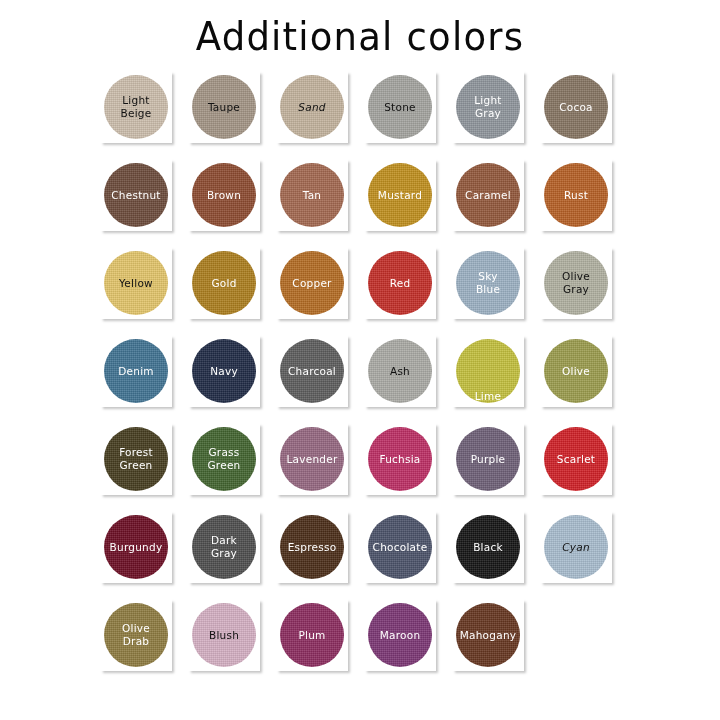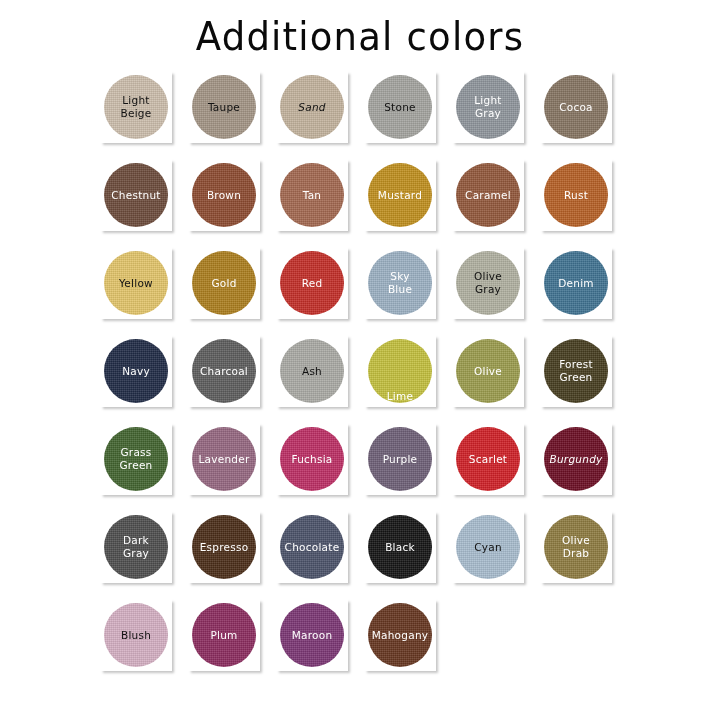--- a/index.html
+++ b/index.html
@@ -215,20 +215,27 @@
       </div>
       <div class="swatch-cell">
         <div class="swatch-card">
           <div class="swatch-dot" style="background-color: rgb(171, 125, 28);">
             <div class="swatch-label light-text">Gold</div>
           </div>
         </div>
       </div>
       <div class="swatch-cell">
         <div class="swatch-card">
+          <div class="swatch-dot" style="background-color: rgb(179, 107, 34);">
+            <div class="swatch-label light-text">Copper</div>
+          </div>
+        </div>
+      </div>
+      <div class="swatch-cell">
+        <div class="swatch-card">
           <div class="swatch-dot" style="background-color: rgb(194, 45, 39);">
             <div class="swatch-label light-text">Red</div>
           </div>
         </div>
       </div>
       <div class="swatch-cell">
         <div class="swatch-card">
           <div class="swatch-dot" style="background-color: rgb(155, 176, 194);">
             <div class="swatch-label light-text">Sky
 Blue</div>
@@ -324,21 +331,21 @@
       </div>
       <div class="swatch-cell">
         <div class="swatch-card">
           <div class="swatch-dot" style="background-color: rgb(207, 31, 38);">
             <div class="swatch-label light-text">Scarlet</div>
           </div>
         </div>
       </div>
       <div class="swatch-cell">
         <div class="swatch-card">
-          <div class="swatch-dot" style="background-color: rgb(107, 13, 35); font-style: italic;">
+          <div class="swatch-dot" style="background-color: rgb(107, 13, 35);">
             <div class="swatch-label light-text">Burgundy</div>
           </div>
         </div>
       </div>
       <div class="swatch-cell">
         <div class="swatch-card">
           <div class="swatch-dot" style="background-color: rgb(77, 77, 77);">
             <div class="swatch-label light-text">Dark
 Gray</div>
           </div>
@@ -360,21 +367,21 @@
       </div>
       <div class="swatch-cell">
         <div class="swatch-card">
           <div class="swatch-dot" style="background-color: rgb(20, 20, 20);">
             <div class="swatch-label light-text">Black</div>
           </div>
         </div>
       </div>
       <div class="swatch-cell">
         <div class="swatch-card">
-          <div class="swatch-dot" style="background-color: rgb(167, 188, 205);">
+          <div class="swatch-dot" style="background-color: rgb(167, 188, 205); font-style: italic;">
             <div class="swatch-label dark-text">Cyan</div>
           </div>
         </div>
       </div>
       <div class="swatch-cell">
         <div class="swatch-card">
           <div class="swatch-dot" style="background-color: rgb(141, 122, 63);">
             <div class="swatch-label light-text">Olive
 Drab</div>
           </div>

